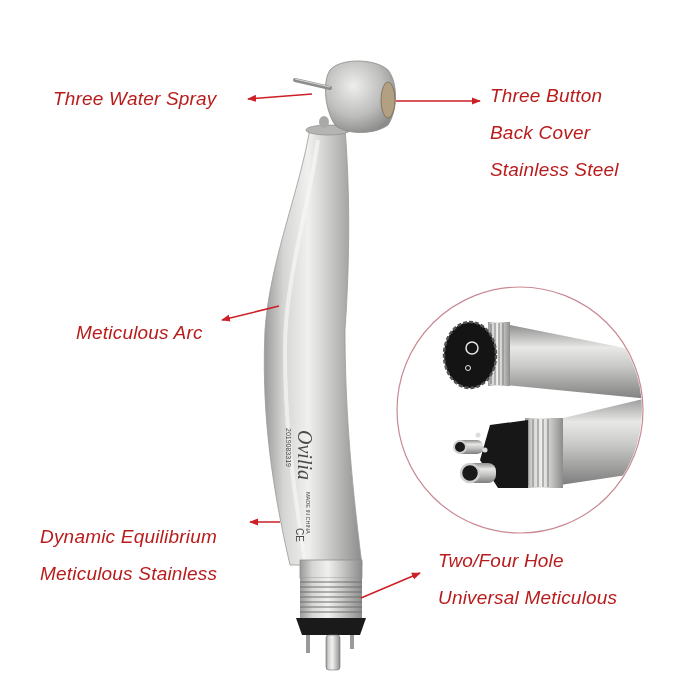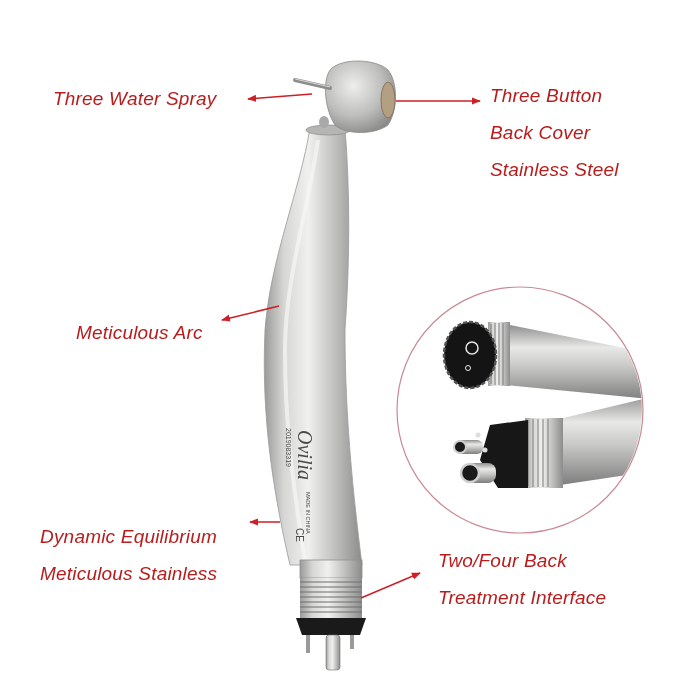--- a/index.html
+++ b/index.html
@@ -143,15 +143,15 @@
 <div class="label" style="left:76px; top:314px;">
   <span>Meticulous Arc</span>
 </div>
 
 <div class="label" style="left:40px; top:506px;margin-top:12px;">
   <span>Dynamic Equilibrium</span>
   <span>Meticulous Stainless</span>
 </div>
 
 <div class="label" style="left:438px; top:542px;">
-  <span>Two/Four Back</span>
-  <span>Treatment Interface</span>
+  <span>Two/Four Hole</span>
+  <span>Universal Meticulous</span>
 </div>
 
 </body></html>

